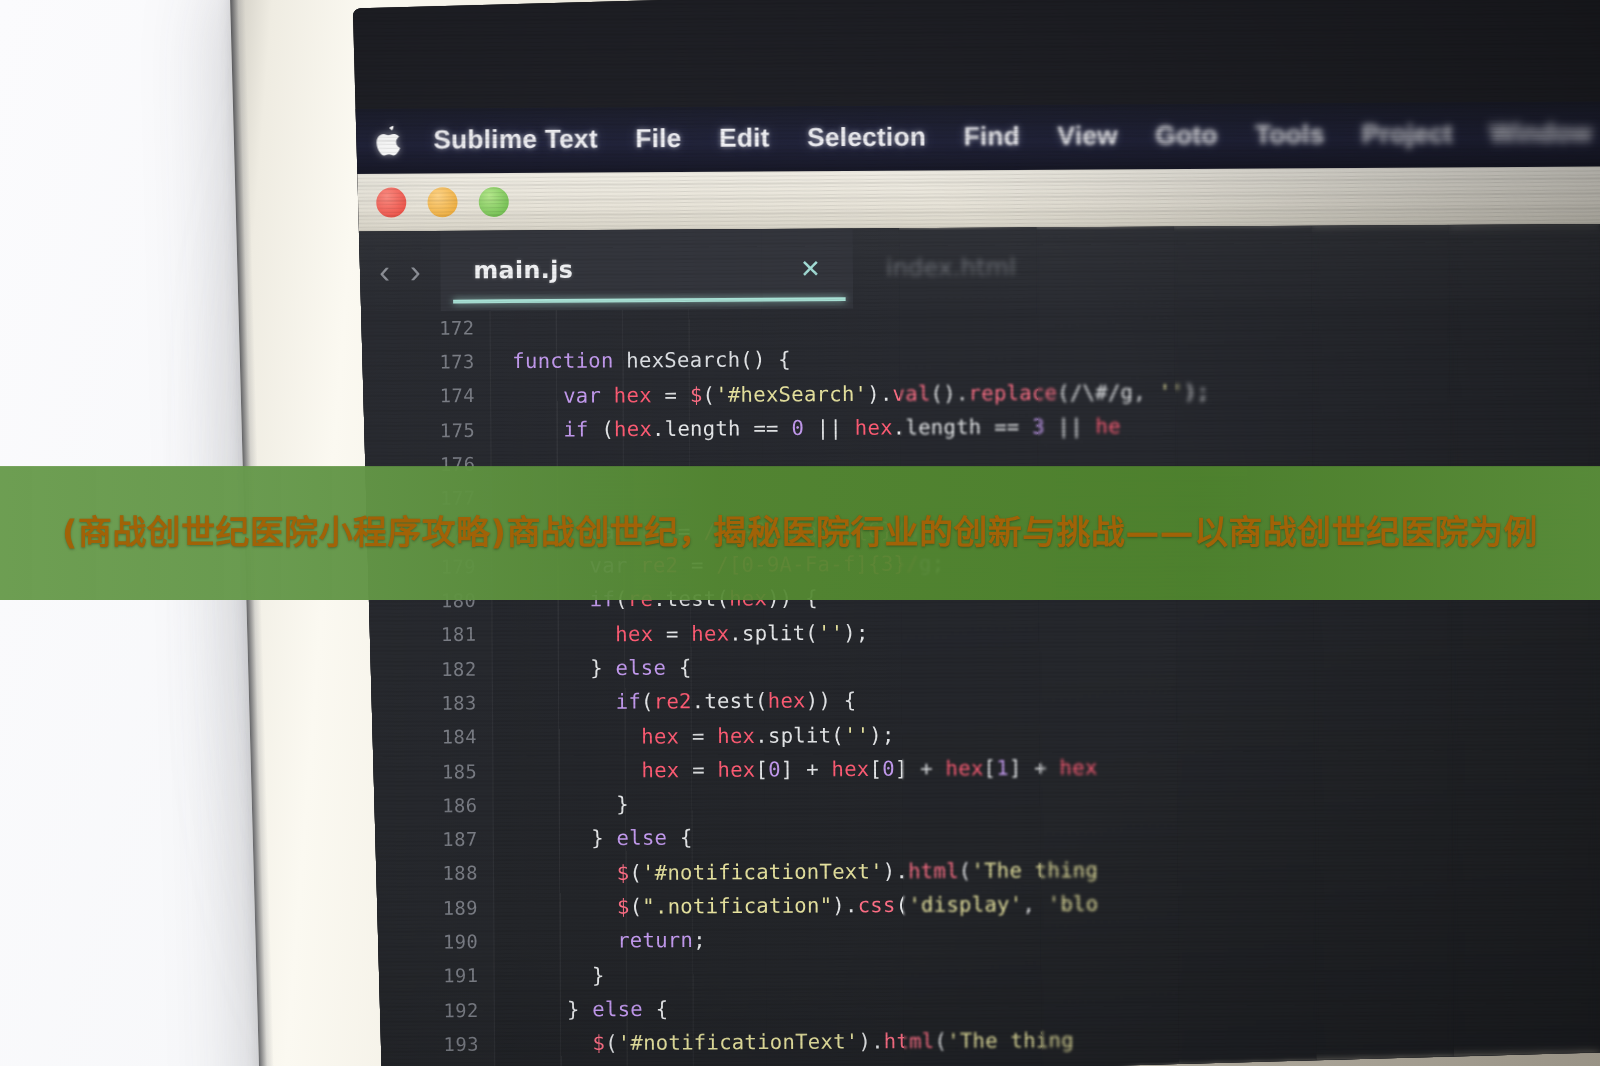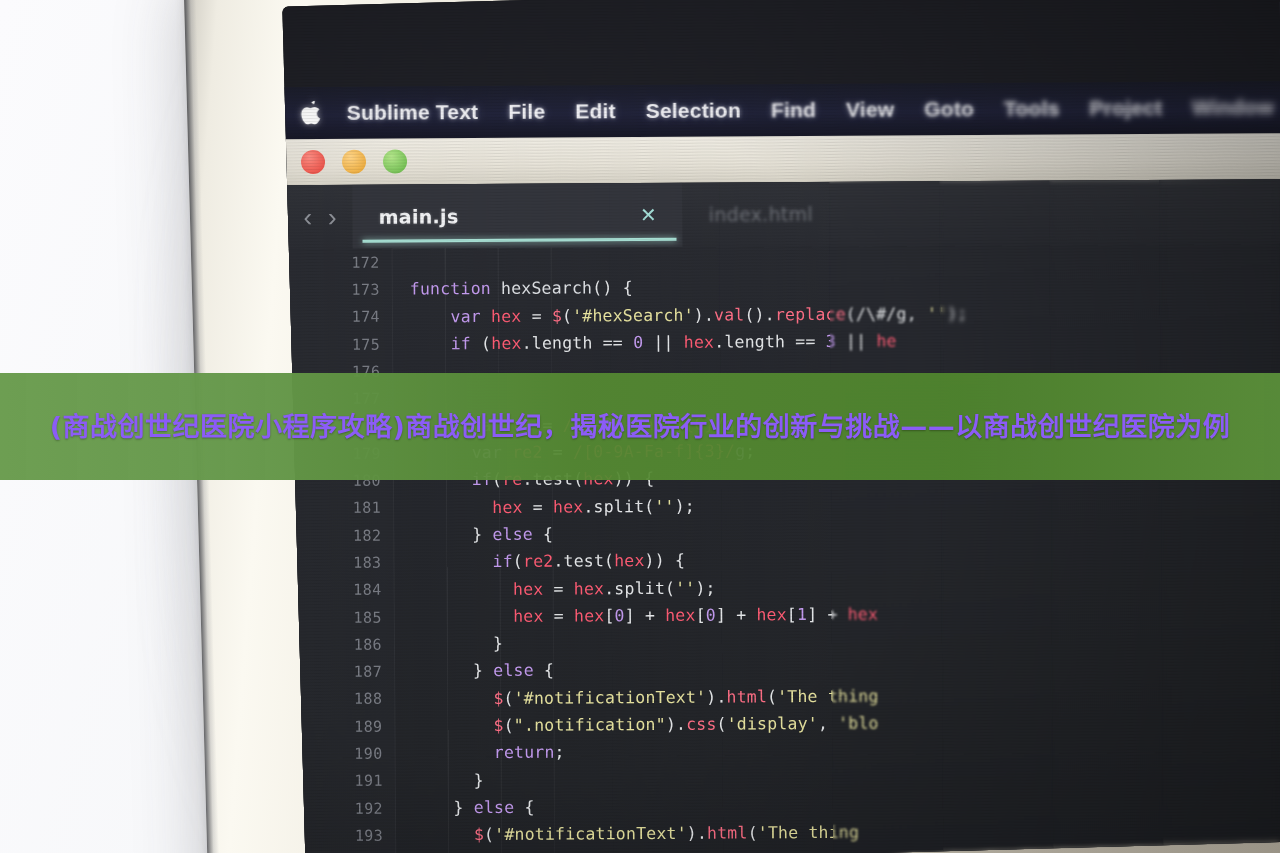--- a/index.html
+++ b/index.html
@@ -322,21 +322,21 @@
     position: absolute;
     inset: 0;
     background: linear-gradient(90deg, rgba(109,158,82,0.98) 0%, rgba(104,154,78,0.90) 16%, rgba(84,137,50,0.72) 45%, rgba(78,132,44,0.74) 75%, rgba(90,142,58,0.86) 100%);
   }
   .title-text {
     position: relative;
     z-index: 2;
     width: 1200px;
     margin: 0;
     text-align: center;
-    color: #8b5cf6;
+    color: #a16207;
     font-family: "DejaVu Sans", "Liberation Sans", sans-serif;
     font-weight: 700;
     font-size: 27px;
     line-height: 41px;
     letter-spacing: .5px;
     text-shadow: 0 1px 2px rgba(0,0,0,0.30);
   }
 </style>
 </head>
 <body>

